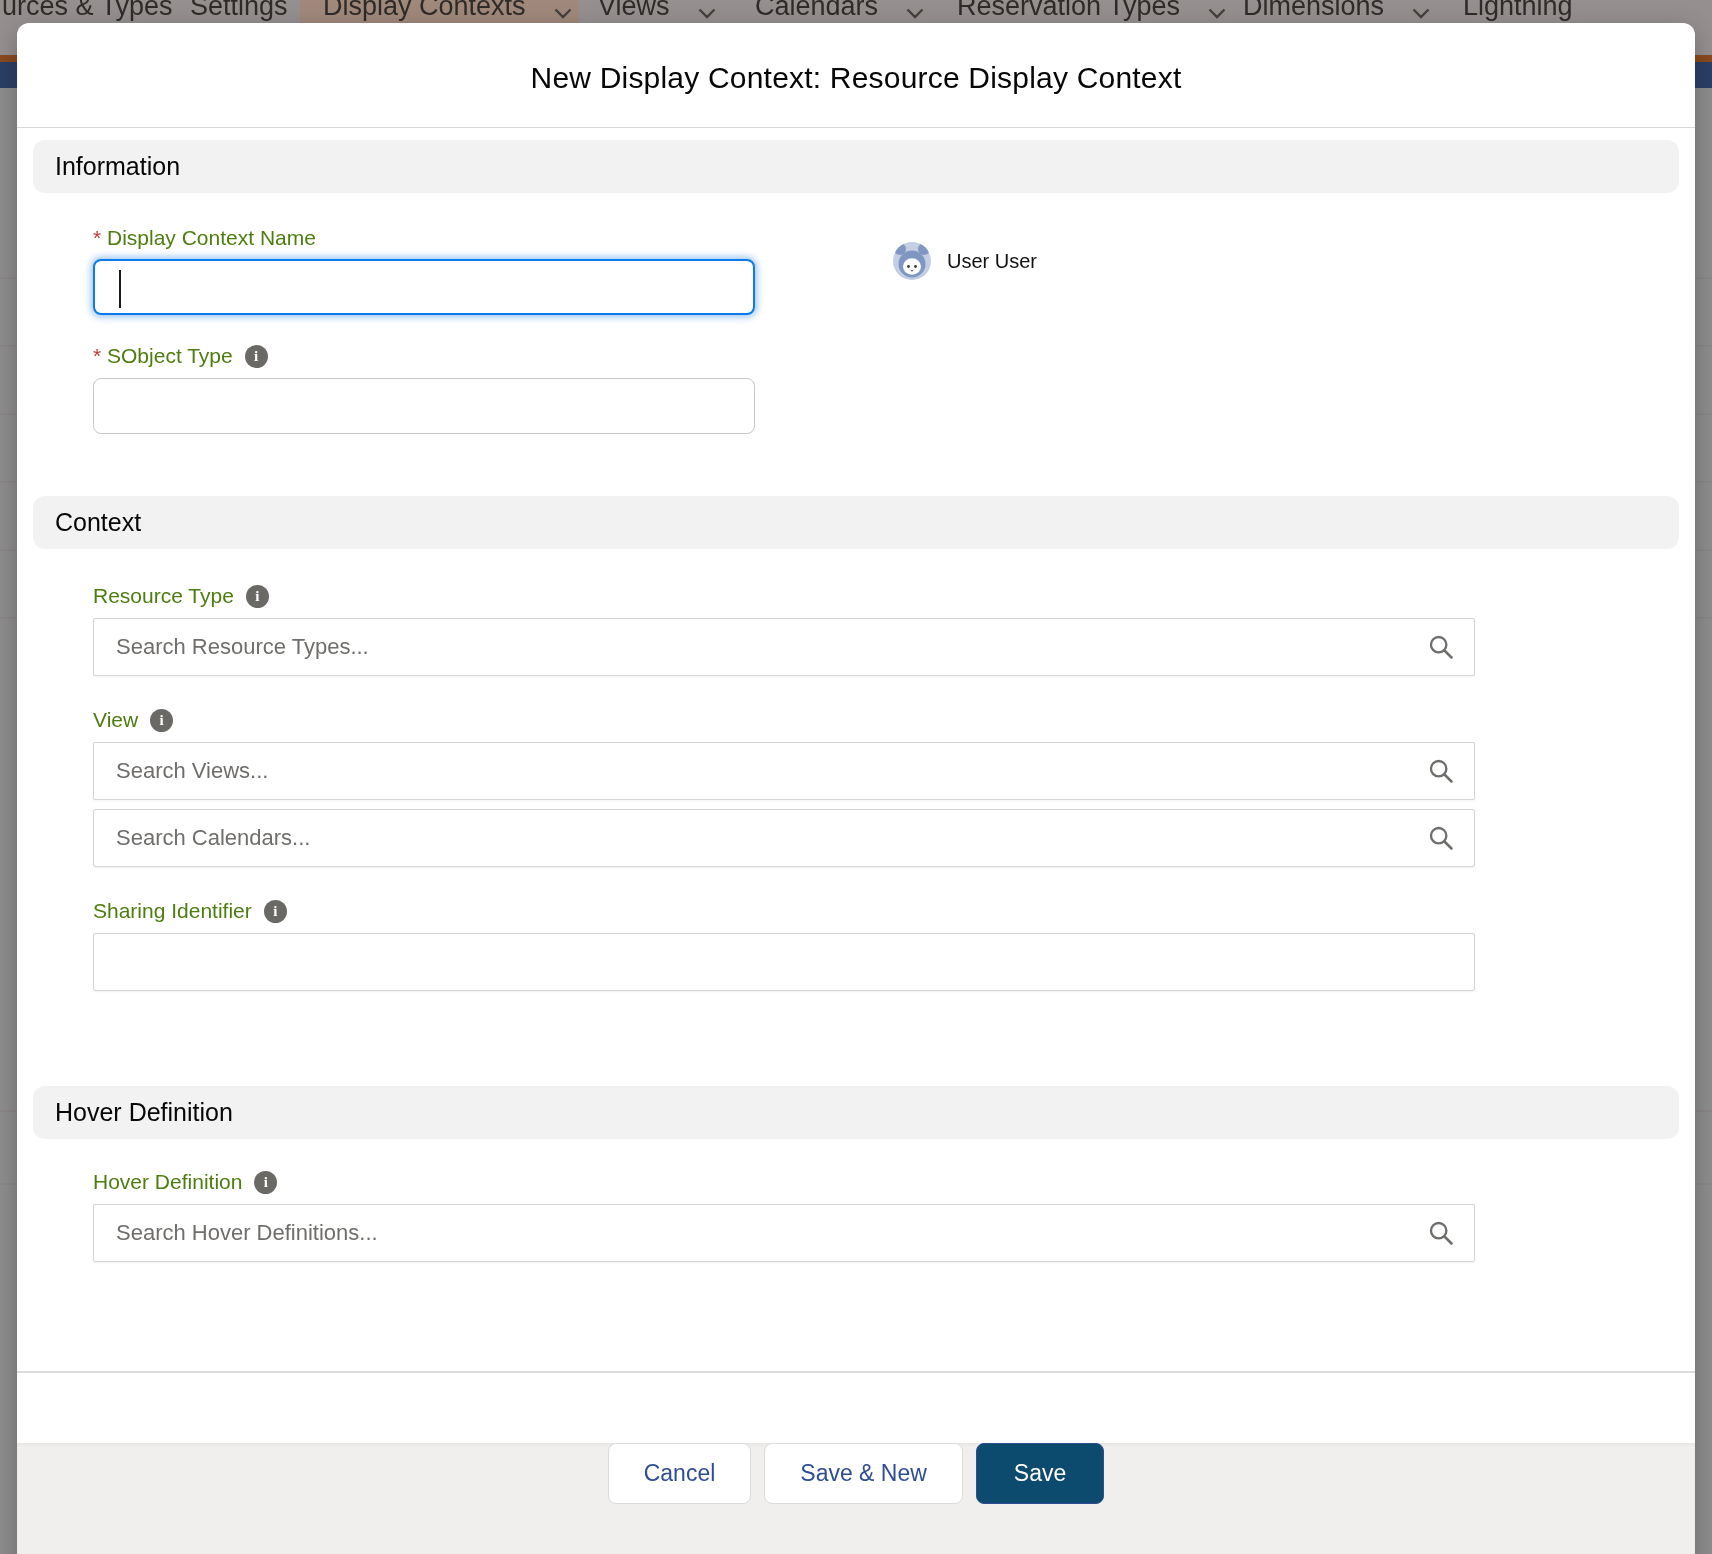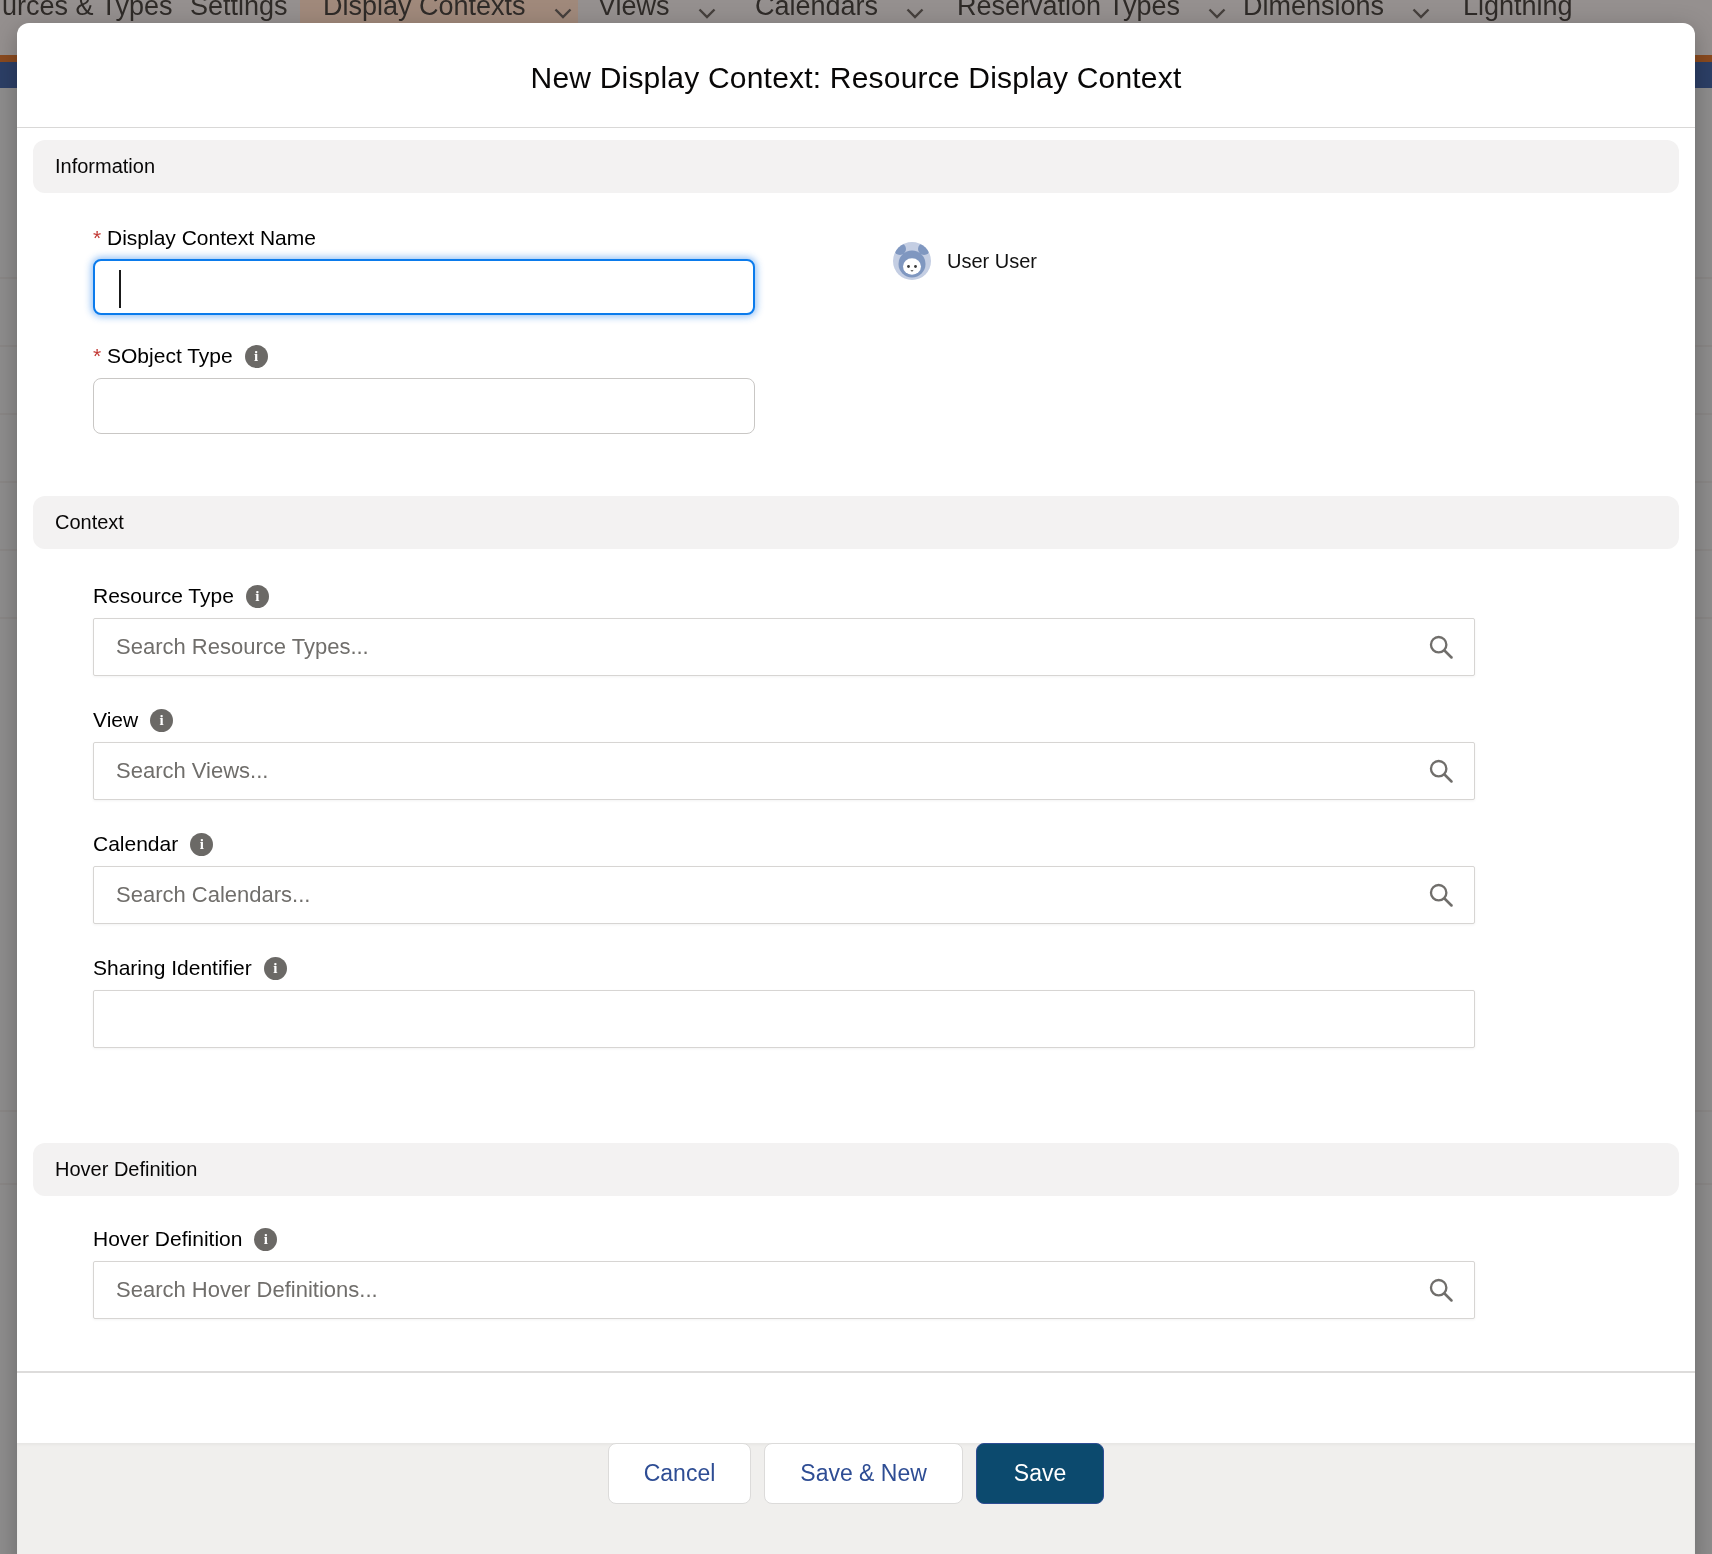--- a/index.html
+++ b/index.html
@@ -25,25 +25,25 @@
                   border-bottom:1px solid #d9d8d7; padding-top:6px; }
   .modal-title { font-size:30px; font-weight:300; color:#080707; letter-spacing:.2px; }
 
   .modal-content { flex:1 1 auto; padding:12px 16px 0 16px; border-bottom:2px solid #dddcdb; overflow:hidden; }
   .footer-gap { flex:none; height:70px; background:#fff; }
   .modal-footer { flex:none; height:127px; background:#f0efed; display:flex; align-items:flex-start;
                   justify-content:center; gap:13px; box-shadow:inset 0 2px 3px rgba(0,0,0,.04); }
 
   .section-bar { background:#f3f2f2; border-radius:12px; height:53px; display:flex; align-items:center;
                  padding-left:22px; }
-  .section-title { font-size:20px; font-weight:500; color:#080707; }
+  .section-title { font-size:25px; font-weight:500; color:#080707; }
 
   .fields { margin-left:60px; width:1382px; }
 
-  .field-label-row { display:flex; align-items:center; height:26px; font-size:21px; color:#000000; }
+  .field-label-row { display:flex; align-items:center; height:26px; font-size:21px; color:#4d7c0f; }
   .required::before { content:"* "; color:#c23934; white-space:pre; }
   .info-badge { width:23px; height:23px; border-radius:50%; background:#6b6966; margin-left:12px;
                 display:inline-flex; align-items:center; justify-content:center; flex:none; }
   .info-badge::after { content:"i"; color:#fff; font-size:15px; font-weight:bold;
                        font-family:"Liberation Serif", serif; line-height:1; }
 
   input { font-family:"Liberation Sans", sans-serif; font-size:22px; color:#080707; outline:none; }
   input::placeholder { color:#706e6b; opacity:1; }
 
   .input-plain { width:662px; height:56px; border:1px solid #c9c7c5; border-radius:8px; padding:0 20px;
@@ -216,24 +216,20 @@
         <span class="info-badge"></span>
       </div>
       <div class="search-wrap mt9">
         <input type="text" class="input-search" placeholder="Search Views..." style="">
         <svg class="search-icon" width="28" height="28" viewBox="0 0 24 24">
           <circle cx="10" cy="10" r="6.6" fill="none" stroke="#706e6b" stroke-width="2"></circle>
           <line x1="15.2" y1="15.2" x2="21" y2="21" stroke="#706e6b" stroke-width="2.2" stroke-linecap="round"></line>
         </svg>
       </div>
 
-      <div class="field-label-row mt31">
-        <span>Calendar</span>
-        <span class="info-badge"></span>
-      </div>
       <div class="search-wrap mt9">
         <input type="text" class="input-search" placeholder="Search Calendars..." style="">
         <svg class="search-icon" width="28" height="28" viewBox="0 0 24 24">
           <circle cx="10" cy="10" r="6.6" fill="none" stroke="#706e6b" stroke-width="2"></circle>
           <line x1="15.2" y1="15.2" x2="21" y2="21" stroke="#706e6b" stroke-width="2.2" stroke-linecap="round"></line>
         </svg>
       </div>
 
       <div class="field-label-row mt31">
         <span>Sharing Identifier</span>

